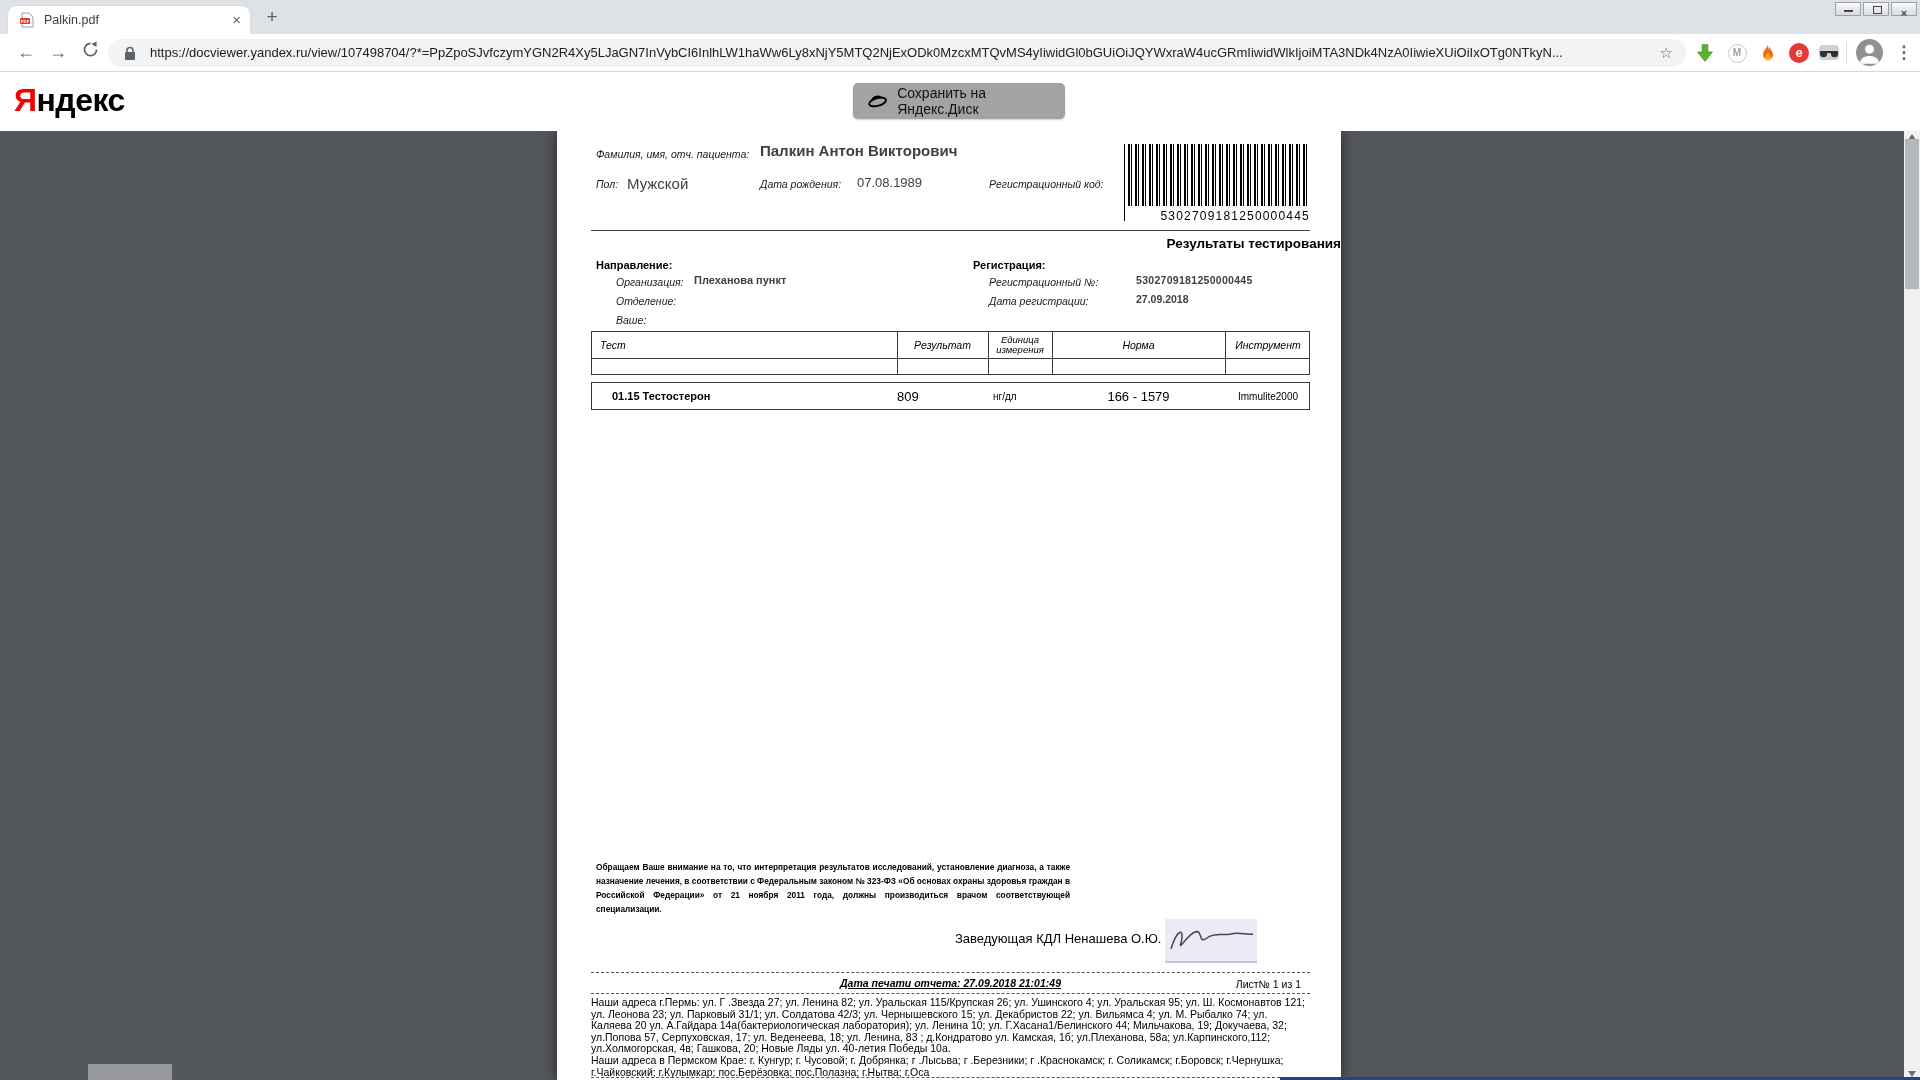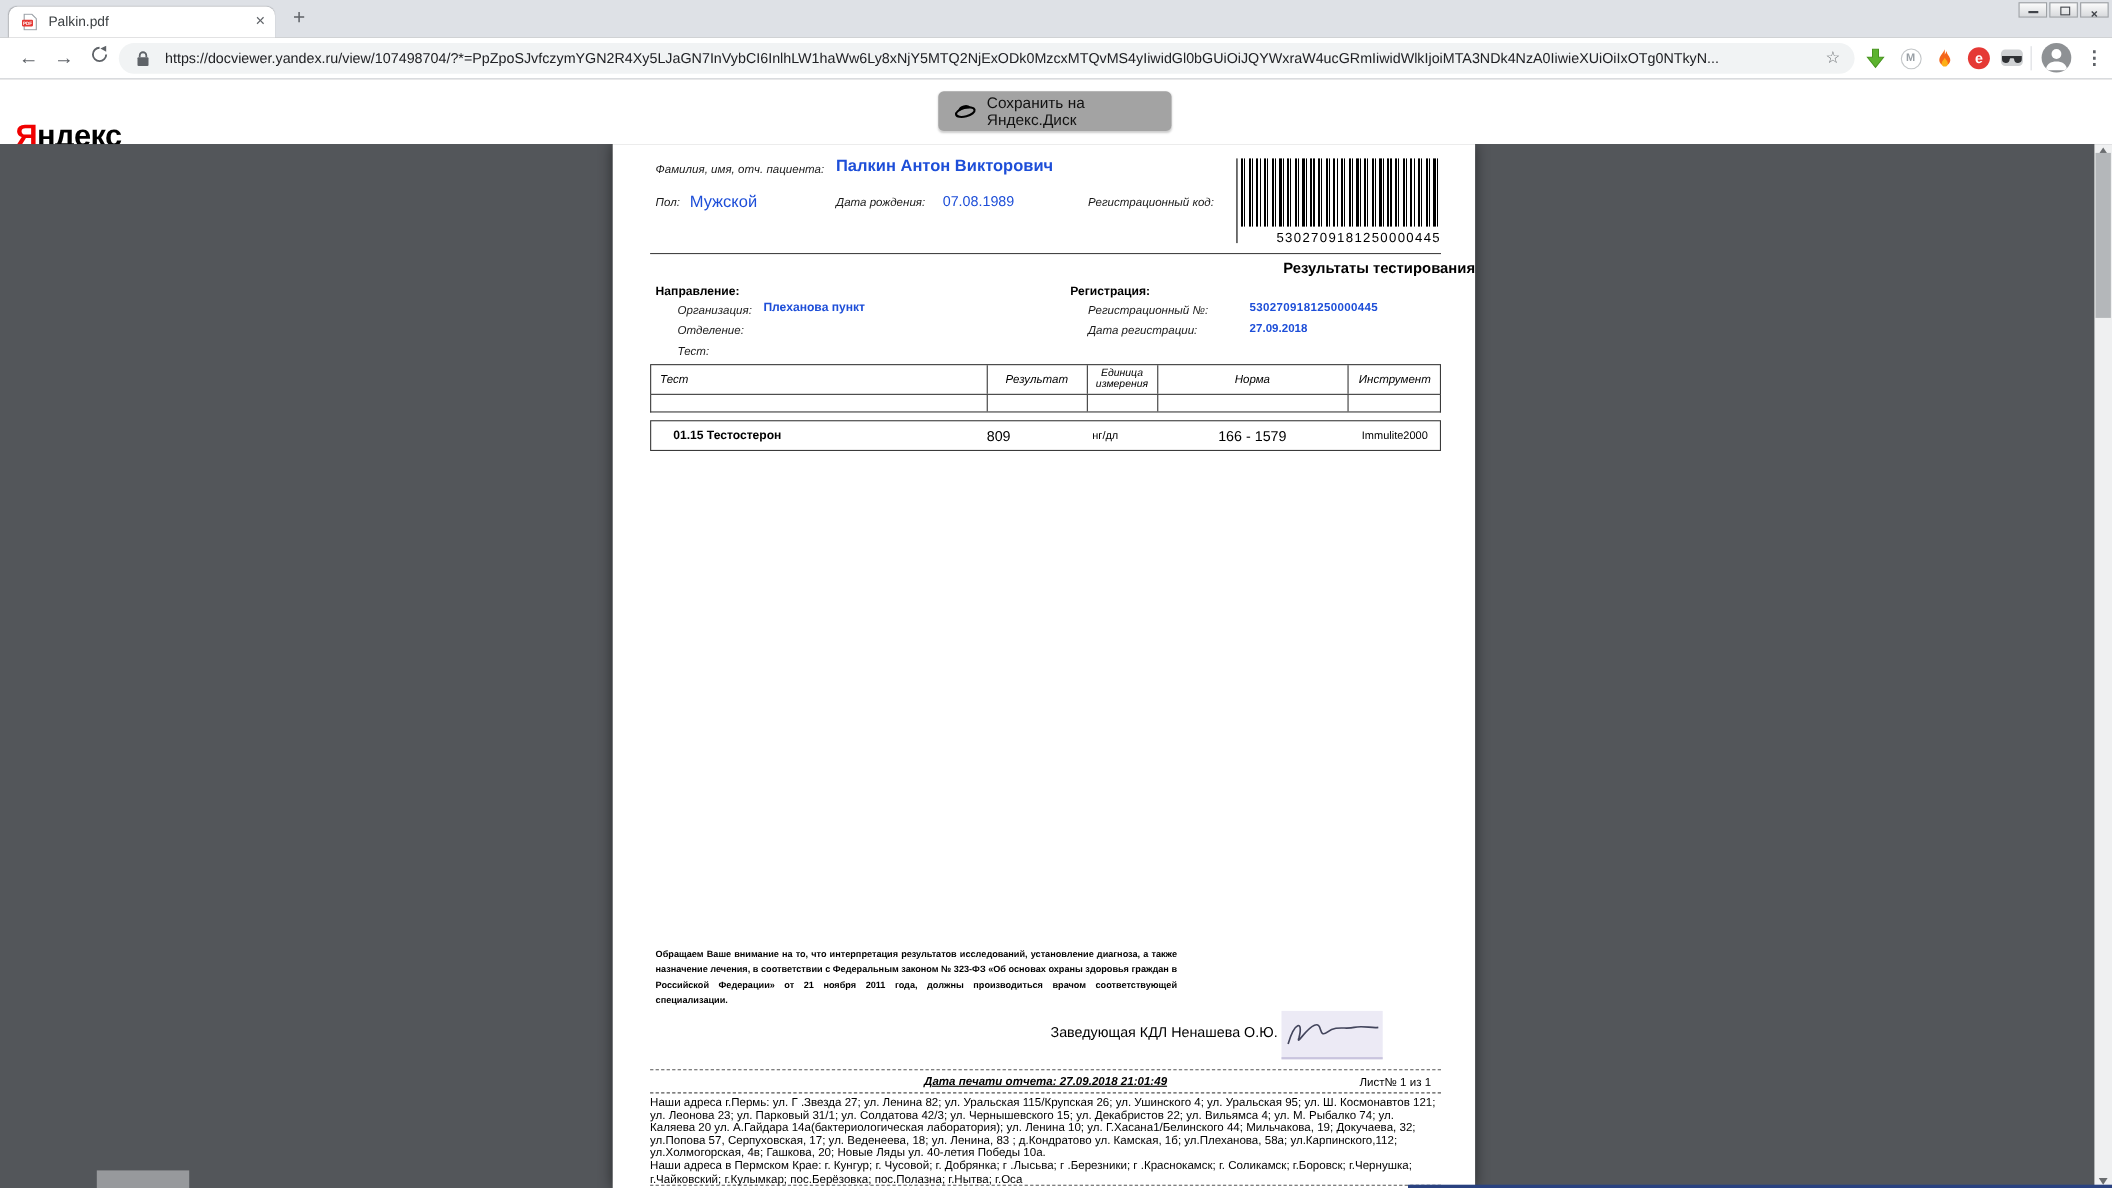--- a/index.html
+++ b/index.html
@@ -21,33 +21,33 @@
   #urltext{position:absolute;left:42px;right:44px;top:0;line-height:28px;font-size:13px;color:#202124;white-space:nowrap;overflow:hidden;}
   #star{position:absolute;right:13px;top:0;line-height:28px;font-size:15px;color:#696c70;}
   .ext{position:absolute;top:6px;width:26px;height:26px;display:flex;align-items:center;justify-content:center;}
   .circle-m{width:19px;height:19px;border:1.5px solid #c3c6c8;border-radius:50%;box-sizing:border-box;text-align:center;line-height:16px;font-size:10px;color:#9aa0a6;font-weight:bold;}
   .circle-e{width:20px;height:20px;background:#e53935;border-radius:50%;text-align:center;line-height:19px;font-size:13px;color:#fff;font-weight:bold;}
   .tbdivider{position:absolute;left:1846px;top:8px;width:1px;height:22px;background:#dadce0;}
   .avatarbtn{position:absolute;left:1856px;top:5px;width:27px;height:27px;background:#8e9194;border-radius:50%;overflow:hidden;}
   .dots{position:absolute;left:1892px;top:5px;width:24px;height:28px;text-align:center;line-height:28px;font-size:17px;color:#5f6368;font-weight:bold;}
   
   #vheader{position:absolute;left:0;top:72px;width:1920px;height:59px;background:#fff;}
-  #logo{position:absolute;left:14px;top:10px;font-size:28px;font-weight:bold;letter-spacing:-0.5px;color:#000;margin-top:26px;}
+  #logo{position:absolute;left:14px;top:10px;font-size:32px;font-weight:bold;letter-spacing:-0.5px;color:#000;}
   #logo .red{color:#f00000;}
   #savebtn{position:absolute;left:853px;top:11px;width:212px;height:36px;background:#a3a3a3;border-radius:5px;box-shadow:0 1px 2px rgba(0,0,0,.2);display:flex;align-items:center;cursor:pointer;}
   #savebtn span{font-size:14px;color:#111;margin-left:8px;}
   #savebtn svg{margin-left:13px;}
   .hicon{position:absolute;top:88px;width:26px;height:26px;}
   .havatar{position:absolute;left:1860px;top:86px;width:30px;height:30px;background:#b3b7ba;border-radius:50%;overflow:hidden;}
   
   #canvas{position:absolute;left:0;top:131px;width:1920px;height:949px;background:#53565a;overflow:hidden;}
   #page{position:absolute;left:557px;top:0;width:784px;height:949px;background:#fff;box-shadow:0 0 12px rgba(0,0,0,.55);overflow:hidden;color:#000;}
   .it{font-style:italic;font-size:10.5px;color:#1a1a1a;}
   .bld{font-weight:bold;font-size:11px;}
-  .blue{color:#1d4ed8;font-weight:bold;}
+  .blue{color:#404040;font-weight:bold;}
   .hr{position:absolute;left:34px;width:719px;height:1px;background:#444;}
   .dash{position:absolute;left:34px;width:719px;border-top:1px dashed #555;}
   .tblbox{position:absolute;left:34px;width:719px;box-sizing:border-box;border:1px solid #3a3a3a;}
   .vline{position:absolute;top:0;bottom:0;width:1px;background:#3a3a3a;}
   .hcell{position:absolute;top:0;height:100%;display:flex;align-items:center;justify-content:center;font-style:italic;font-size:10.5px;}
   #barcode{position:absolute;left:571px;top:13px;width:182px;height:62px;background:repeating-linear-gradient(90deg,#000 0,#000 2px,#fff 2px,#fff 3px,#000 3px,#000 4px,#fff 4px,#fff 7px,#000 7px,#000 9px,#fff 9px,#fff 10px,#000 10px,#000 11px,#fff 11px,#fff 14px);}
   #sig{position:absolute;left:608px;top:788px;width:92px;height:42px;background:#eceaf5;border-bottom:2px solid #c9c4de;}
   
   #vscroll{position:absolute;left:1904px;top:0;width:16px;height:949px;background:#eff0f1;}
   #vthumb{position:absolute;left:1px;top:8px;width:14px;height:150px;background:#b4b7ba;}
@@ -186,21 +186,21 @@
 
       <span class="abs bld" style="left:39px;top:128px;">Направление:</span>
       <span class="abs bld" style="left:416px;top:128px;">Регистрация:</span>
       <span class="abs it" style="left:59px;top:145px;">Организация:</span>
       <span class="abs blue" style="left:137px;top:143px;font-size:11px;">Плеханова пункт</span>
       <span class="abs it" style="left:432px;top:145px;">Регистрационный №:</span>
       <span class="abs blue" style="left:579px;top:143px;font-size:10.5px;letter-spacing:0.3px;">5302709181250000445</span>
       <span class="abs it" style="left:59px;top:164px;">Отделение:</span>
       <span class="abs it" style="left:432px;top:164px;">Дата регистрации:</span>
       <span class="abs blue" style="left:579px;top:162px;font-size:10.5px;">27.09.2018</span>
-      <span class="abs it" style="left:59px;top:183px;">Тест:</span>
+      <span class="abs it" style="left:59px;top:183px;">Ваше:</span>
 
       <div class="tblbox" style="top:200px;height:28px;">
         <div class="vline" style="left:305px;"></div>
         <div class="vline" style="left:396px;"></div>
         <div class="vline" style="left:460px;"></div>
         <div class="vline" style="left:633px;"></div>
         <div class="hcell" style="left:0;width:305px;justify-content:flex-start;padding-left:8px;box-sizing:border-box;">Тест</div>
         <div class="hcell" style="left:305px;width:91px;">Результат</div>
         <div class="hcell" style="left:396px;width:64px;flex-direction:column;font-size:9.5px;line-height:10.5px;">
           <span>Единица</span>

